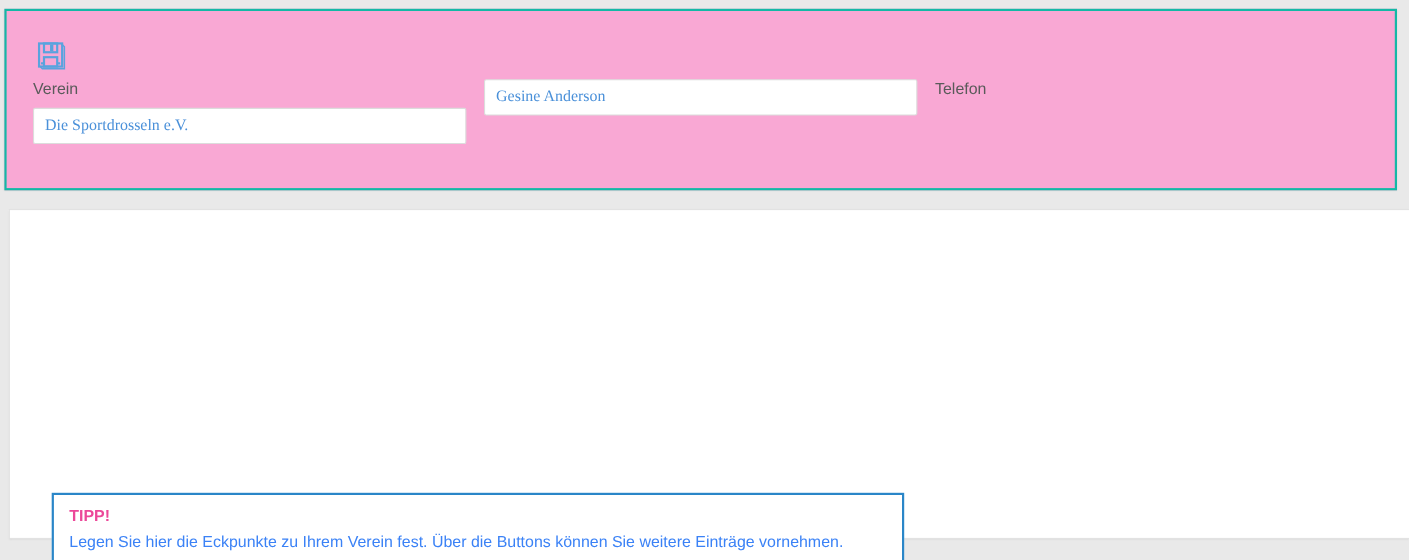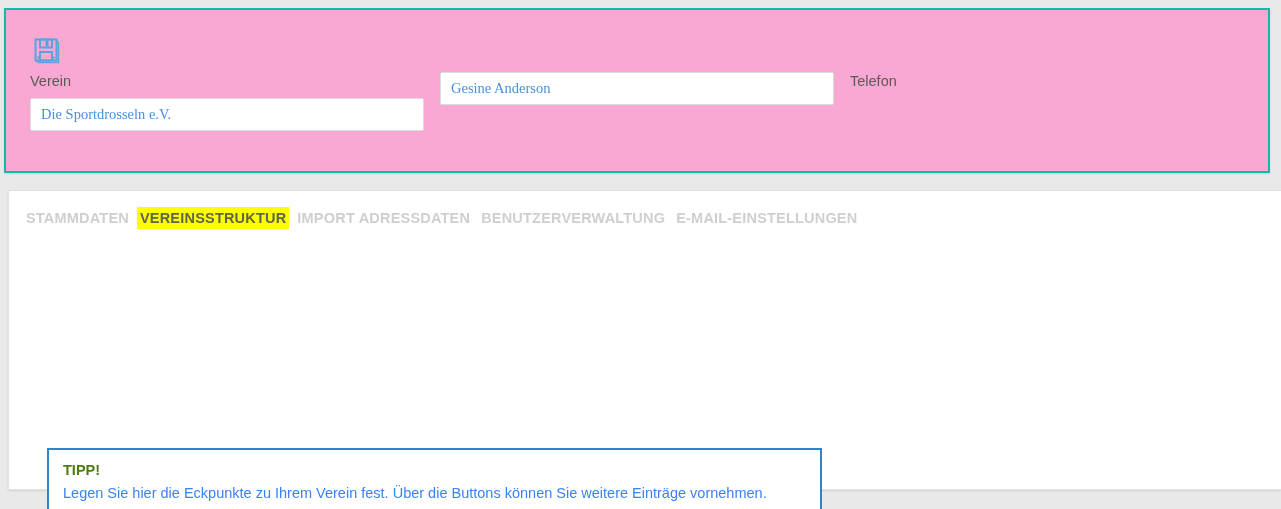--- a/index.html
+++ b/index.html
@@ -113,21 +113,21 @@
     top: 257px;
     width: 775px;
     height: 70px;
     border: 2px solid #2a86c8;
     background: #ffffff;
     padding: 11px 14px;
   }
   #tip-title {
     font-size: 14.5px;
     font-weight: bold;
-    color: #4d7c0f;
+    color: #ec4899;
     line-height: 19px;
   }
   #tip-text {
     font-size: 14.5px;
     color: #3b82f6;
     line-height: 20px;
     margin-top: 3px;
   }
 </style>
 </head>
@@ -160,26 +160,19 @@
 
     <div class="field-col">
       <div class="field-label">Telefon</div>
     </div>
 
   </div>
 </div>
 
 <div id="card-main">
 
-  <div id="tabbar">
-    <div class="tab">STAMMDATEN</div>
-    <div class="tab active">VEREINSSTRUKTUR</div>
-    <div class="tab">IMPORT ADRESSDATEN</div>
-    <div class="tab">BENUTZERVERWALTUNG</div>
-    <div class="tab">E-MAIL-EINSTELLUNGEN</div>
-  </div>
 
   <div id="tip-box">
     <div id="tip-title">TIPP!</div>
     <div id="tip-text">Legen Sie hier die Eckpunkte zu Ihrem Verein fest. Über die Buttons können Sie weitere Einträge vornehmen.</div>
   </div>
 
 </div>
 
 </body></html>

